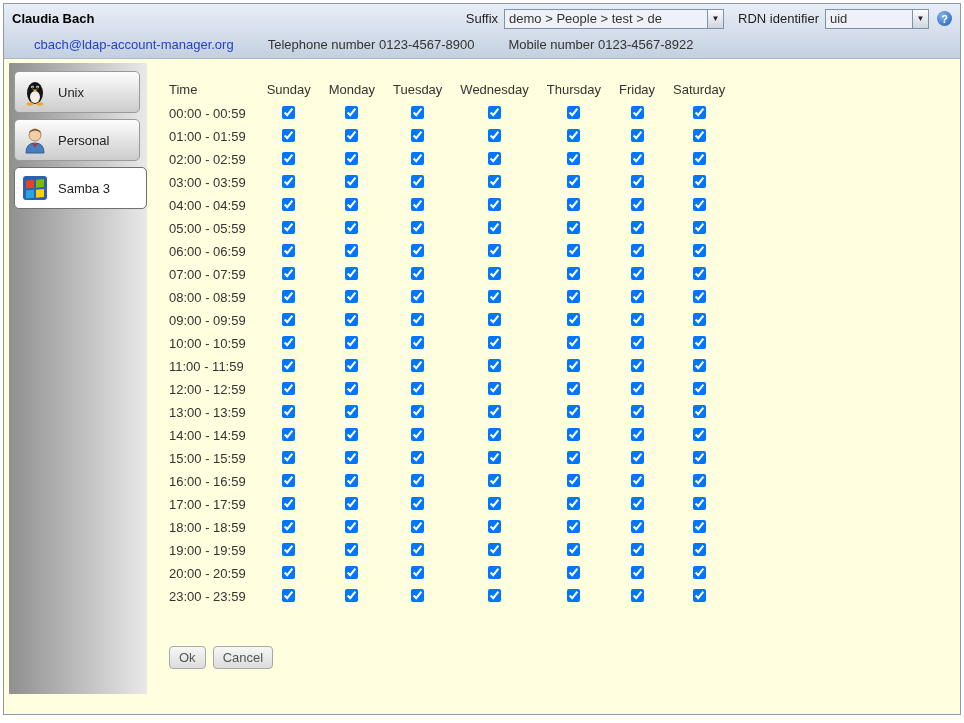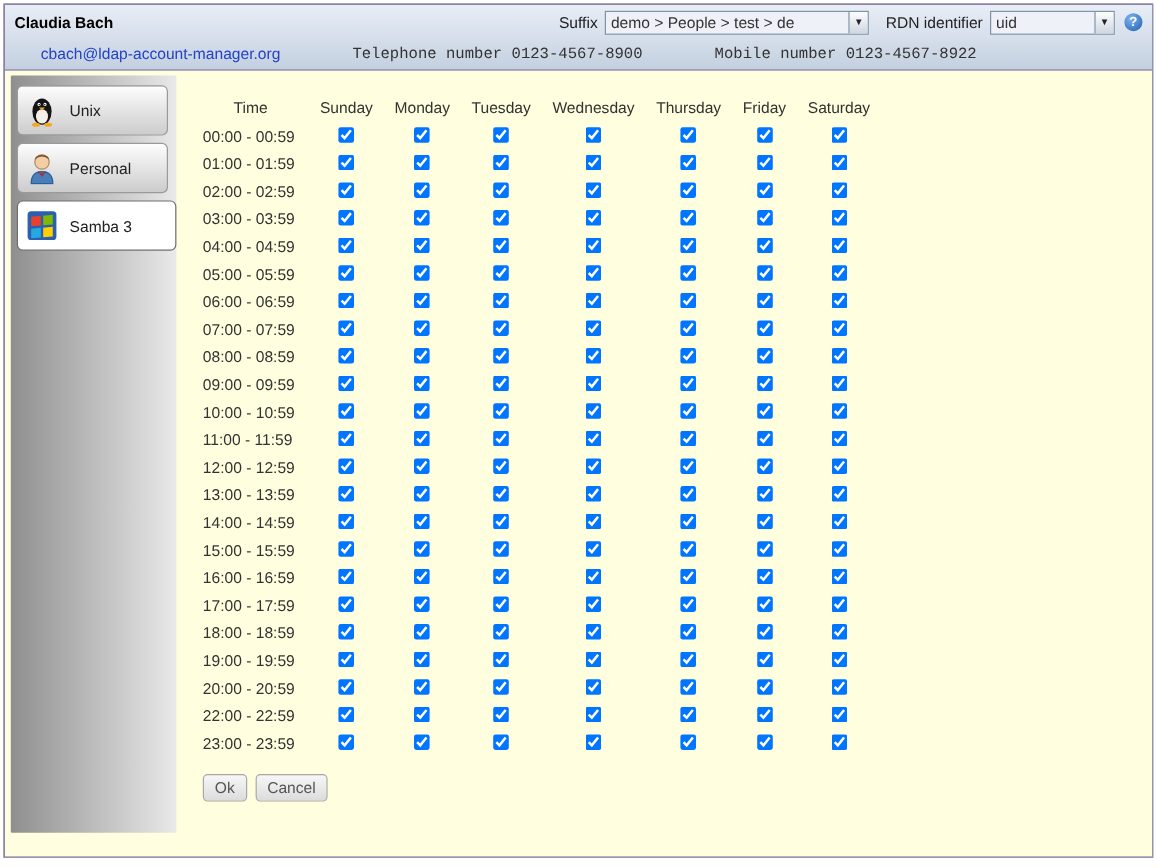--- a/index.html
+++ b/index.html
@@ -7,21 +7,21 @@
     background: #ffffff;
     font-family: "Liberation Sans", sans-serif;
     font-size: 13px;
     color: #222222;
   }
   .window {
     width: 958px;
     height: 712px;
     margin: 3px;
     border: 1px solid #8a99ab;
-    background: #701a75;
+    background: #6d28d9;
     display: flex;
     flex-direction: column;
     overflow: hidden;
   }
   
   .header {
     background: linear-gradient(#e9eef6, #c3d0e0);
     border-bottom: 1px solid #aab8c8;
     flex: 0 0 auto;
   }
@@ -78,21 +78,21 @@
     cursor: pointer;
     flex: 0 0 auto;
   }
   .header-row2 {
     display: flex;
     align-items: center;
     padding: 4px 8px 6px 30px;
     height: 26px;
   }
   .email-link { color: #2442c8; cursor: pointer; text-decoration: none; }
-  .contact-text { color: #333; margin-left: 60px; white-space: nowrap; font-family: Liberation Mono, monospace; }
+  .contact-text { color: #333; margin-left: 34px; white-space: nowrap; }
   
   .content {
     flex: 1 1 auto;
     display: flex;
     background: #fffede;
     position: relative;
   }
   .sidebar {
     flex: 0 0 138px;
     margin: 4px 0 20px 5px;
@@ -123,34 +123,35 @@
   
   .main { flex: 1 1 auto; padding: 20px 0 0 22px; }
   table.hours { border-collapse: collapse; }
   table.hours th, table.hours td {
     font-weight: normal;
     color: #333;
     height: 23px;
     vertical-align: middle;
   }
   table.hours th { text-align: center; padding: 0 9px 2px 9px; }
-  table.hours th.time-head { text-align: center; padding-left: 0; }
+  table.hours th.time-head { text-align: left; padding-left: 0; }
   td.time-cell { padding-right: 12px; white-space: nowrap; color: #333; }
   td.check-cell { text-align: center; }
   td.check-cell input { width: 13px; height: 13px; cursor: pointer; }
   .button-row { margin: 14px 0 0 0; display: flex; gap: 7px; }
   .btn {
     font-family: "Liberation Sans", sans-serif;
     font-size: 13px;
     color: #555;
     padding: 3px 9px;
     background: linear-gradient(#f7f7f7, #dcdcdc);
     border: 1px solid #a8a8a8;
     border-radius: 4px;
     cursor: pointer;
+    margin-top: 24px;
   }
 </style>
 </head>
 <body>
 
 <div class="window">
 
   <div class="header">
     <div class="header-row1">
       <span class="user-name">Claudia Bach</span>
@@ -433,30 +434,20 @@
               <td class="time-cell">20:00 - 20:59</td>
               <td class="check-cell"><input type="checkbox" checked="" style=""></td>
               <td class="check-cell"><input type="checkbox" checked="" style=""></td>
               <td class="check-cell"><input type="checkbox" checked="" style=""></td>
               <td class="check-cell"><input type="checkbox" checked="" style=""></td>
               <td class="check-cell"><input type="checkbox" checked="" style=""></td>
               <td class="check-cell"><input type="checkbox" checked="" style=""></td>
               <td class="check-cell"><input type="checkbox" checked="" style=""></td>
             </tr>
             <tr>
-              <td class="time-cell">22:00 - 22:59</td>
-              <td class="check-cell"><input type="checkbox" checked="" style=""></td>
-              <td class="check-cell"><input type="checkbox" checked="" style=""></td>
-              <td class="check-cell"><input type="checkbox" checked="" style=""></td>
-              <td class="check-cell"><input type="checkbox" checked="" style=""></td>
-              <td class="check-cell"><input type="checkbox" checked="" style=""></td>
-              <td class="check-cell"><input type="checkbox" checked="" style=""></td>
-              <td class="check-cell"><input type="checkbox" checked="" style=""></td>
-            </tr>
-            <tr>
               <td class="time-cell">23:00 - 23:59</td>
               <td class="check-cell"><input type="checkbox" checked="" style=""></td>
               <td class="check-cell"><input type="checkbox" checked="" style=""></td>
               <td class="check-cell"><input type="checkbox" checked="" style=""></td>
               <td class="check-cell"><input type="checkbox" checked="" style=""></td>
               <td class="check-cell"><input type="checkbox" checked="" style=""></td>
               <td class="check-cell"><input type="checkbox" checked="" style=""></td>
               <td class="check-cell"><input type="checkbox" checked="" style=""></td>
             </tr>
           </tbody>

